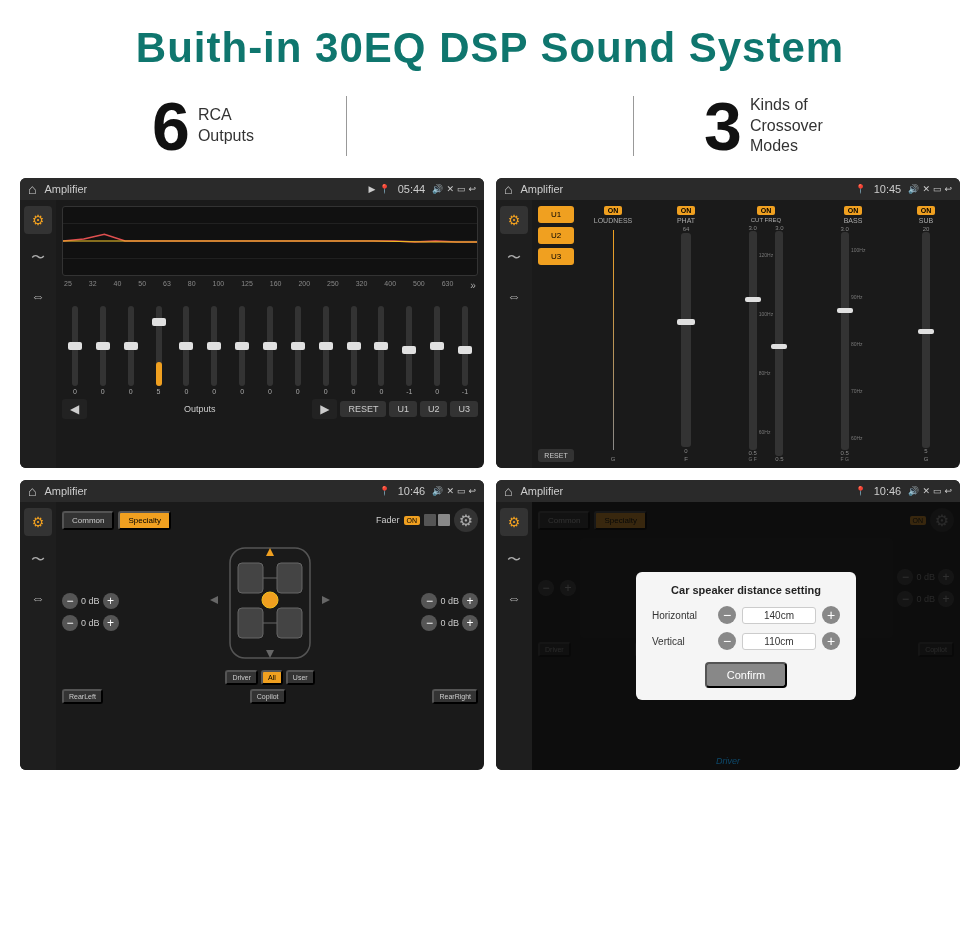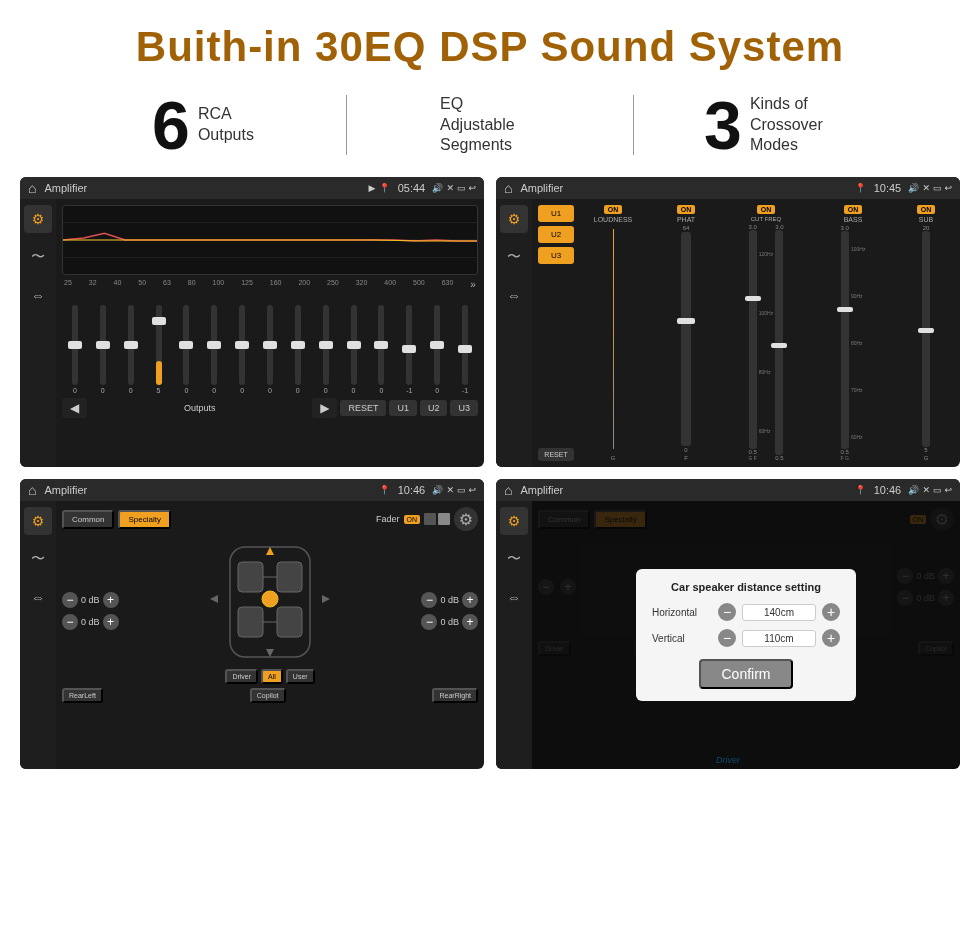--- a/index.html
+++ b/index.html
@@ -7,26 +7,25 @@
       width: 980px;
       height: 930px;
       background: #ffffff;
       font-family: Arial, sans-serif;
       overflow: hidden;
     }
 
     
     .main-title {
       text-align: center;
-      padding: 11px 20px 10px;
+      padding: 24px 20px 10px;
       font-size: 42px;
       font-weight: 900;
-      color: #a16207;
+      color: #0f766e;
       letter-spacing: 1px;
-      margin-top: 12px;
     }
 
     
     .stats-row {
       display: flex;
       justify-content: center;
       align-items: center;
       padding: 10px 60px 18px;
       gap: 0;
     }
@@ -339,21 +338,21 @@
       background: #888; color: #fff;
       border-radius: 50%; display: flex;
       align-items: center; justify-content: center;
       font-size: 14px; cursor: pointer; line-height: 1;
     }
     .dialog-confirm {
       background: #888;
       color: #fff;
       border-radius: 4px;
       padding: 5px 20px;
-      font-size: 14px;
+      font-size: 11px;
       cursor: pointer;
       display: block;
       margin: 12px auto 0;
     }
 
     
     .watermark {
       position: absolute;
       bottom: 4px;
       left: 50%;
@@ -372,21 +371,20 @@
 
 <h1 class="main-title">Buith-in 30EQ DSP Sound System</h1>
 
 <div class="stats-row">
   <div class="stat-item">
     <span class="stat-number">6</span>
     <span class="stat-label">RCA<br>Outputs</span>
   </div>
   <div class="stat-divider"></div>
   <div class="stat-item">
-    <span class="stat-label">EQ Adjustable<br>Segments</span>
   </div>
   <div class="stat-divider"></div>
   <div class="stat-item">
     <span class="stat-number">3</span>
     <span class="stat-label">Kinds of<br>Crossover Modes</span>
   </div>
 </div>
 
 <div class="screens-grid">
 

